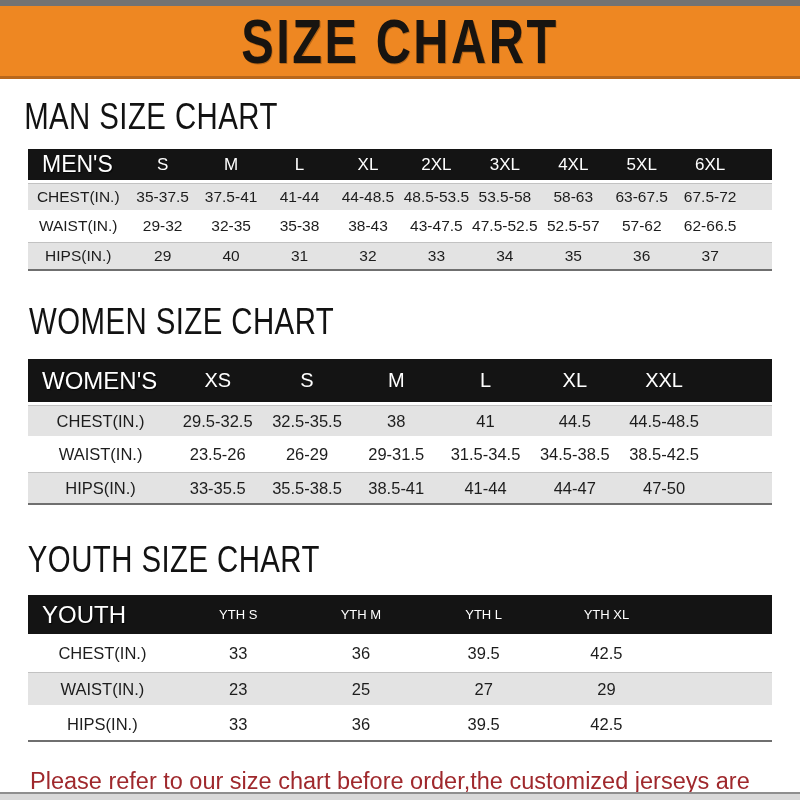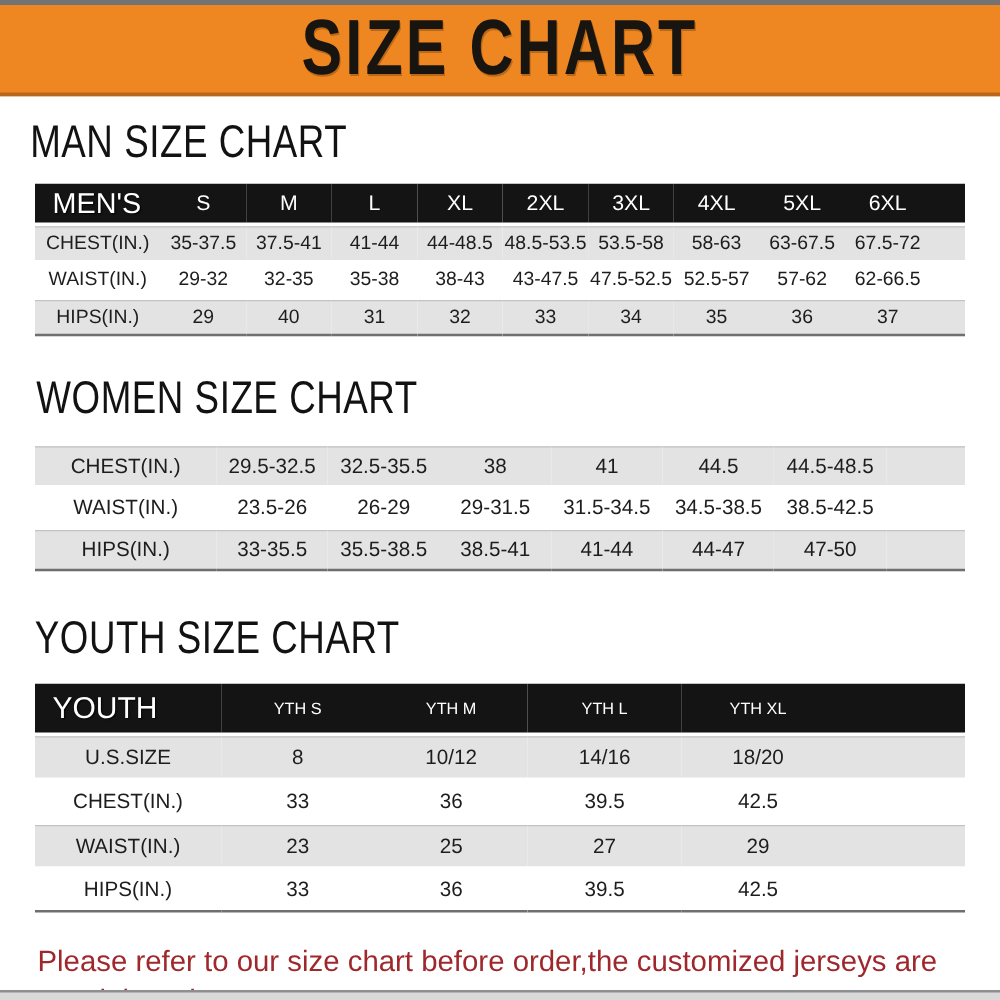--- a/index.html
+++ b/index.html
@@ -5,21 +5,21 @@
   html,body{margin:0;padding:0;}
   body{
     width:800px;height:800px;position:relative;overflow:hidden;
     background:#ffffff;
     font-family:"Liberation Sans", sans-serif;
     -webkit-font-smoothing:antialiased;
   }
   
   .banner{
     height:70px;background:#ee8722;
-    border-top:4px solid #737373;
+    border-top:6px solid #737373;
     border-bottom:3px solid #b9671b;
     display:flex;align-items:center;justify-content:center;
   }
   .banner-title{
     display:inline-block;
     font-size:58px;font-weight:700;color:#181410;
     letter-spacing:3px;line-height:1;
     transform:scaleX(0.84) scaleY(1.08);
     text-shadow:1px 1px 0 rgba(90,45,0,.35);
   }
@@ -167,20 +167,30 @@
     <col style="width:19.5%">
       <col style="width:12%">
       <col style="width:12%">
       <col style="width:12%">
       <col style="width:12%">
       <col style="width:12%">
       <col style="width:12%">
       <col style="width:8.5%">
   </colgroup>
   <tbody>
+      <tr class="head">
+    <td class="hlabel">WOMEN'S</td>
+    <td>XS</td>
+    <td>S</td>
+    <td>M</td>
+    <td>L</td>
+    <td>XL</td>
+    <td>XXL</td>
+    <td></td>
+  </tr>
   <tr class="row gray">
     <td class="rlabel">CHEST(IN.)</td>
     <td>29.5-32.5</td>
     <td>32.5-35.5</td>
     <td>38</td>
     <td>41</td>
     <td>44.5</td>
     <td>44.5-48.5</td>
     <td></td>
   </tr>
@@ -222,28 +232,20 @@
   </colgroup>
   <tbody>
       <tr class="head">
     <td class="hlabel">YOUTH</td>
     <td>YTH S</td>
     <td>YTH M</td>
     <td>YTH L</td>
     <td>YTH XL</td>
     <td></td>
   </tr>
-  <tr class="row gray">
-    <td class="rlabel">U.S.SIZE</td>
-    <td>8</td>
-    <td>10/12</td>
-    <td>14/16</td>
-    <td>18/20</td>
-    <td></td>
-  </tr>
   <tr class="row white">
     <td class="rlabel">CHEST(IN.)</td>
     <td>33</td>
     <td>36</td>
     <td>39.5</td>
     <td>42.5</td>
     <td></td>
   </tr>
   <tr class="row gray">
     <td class="rlabel">WAIST(IN.)</td>

